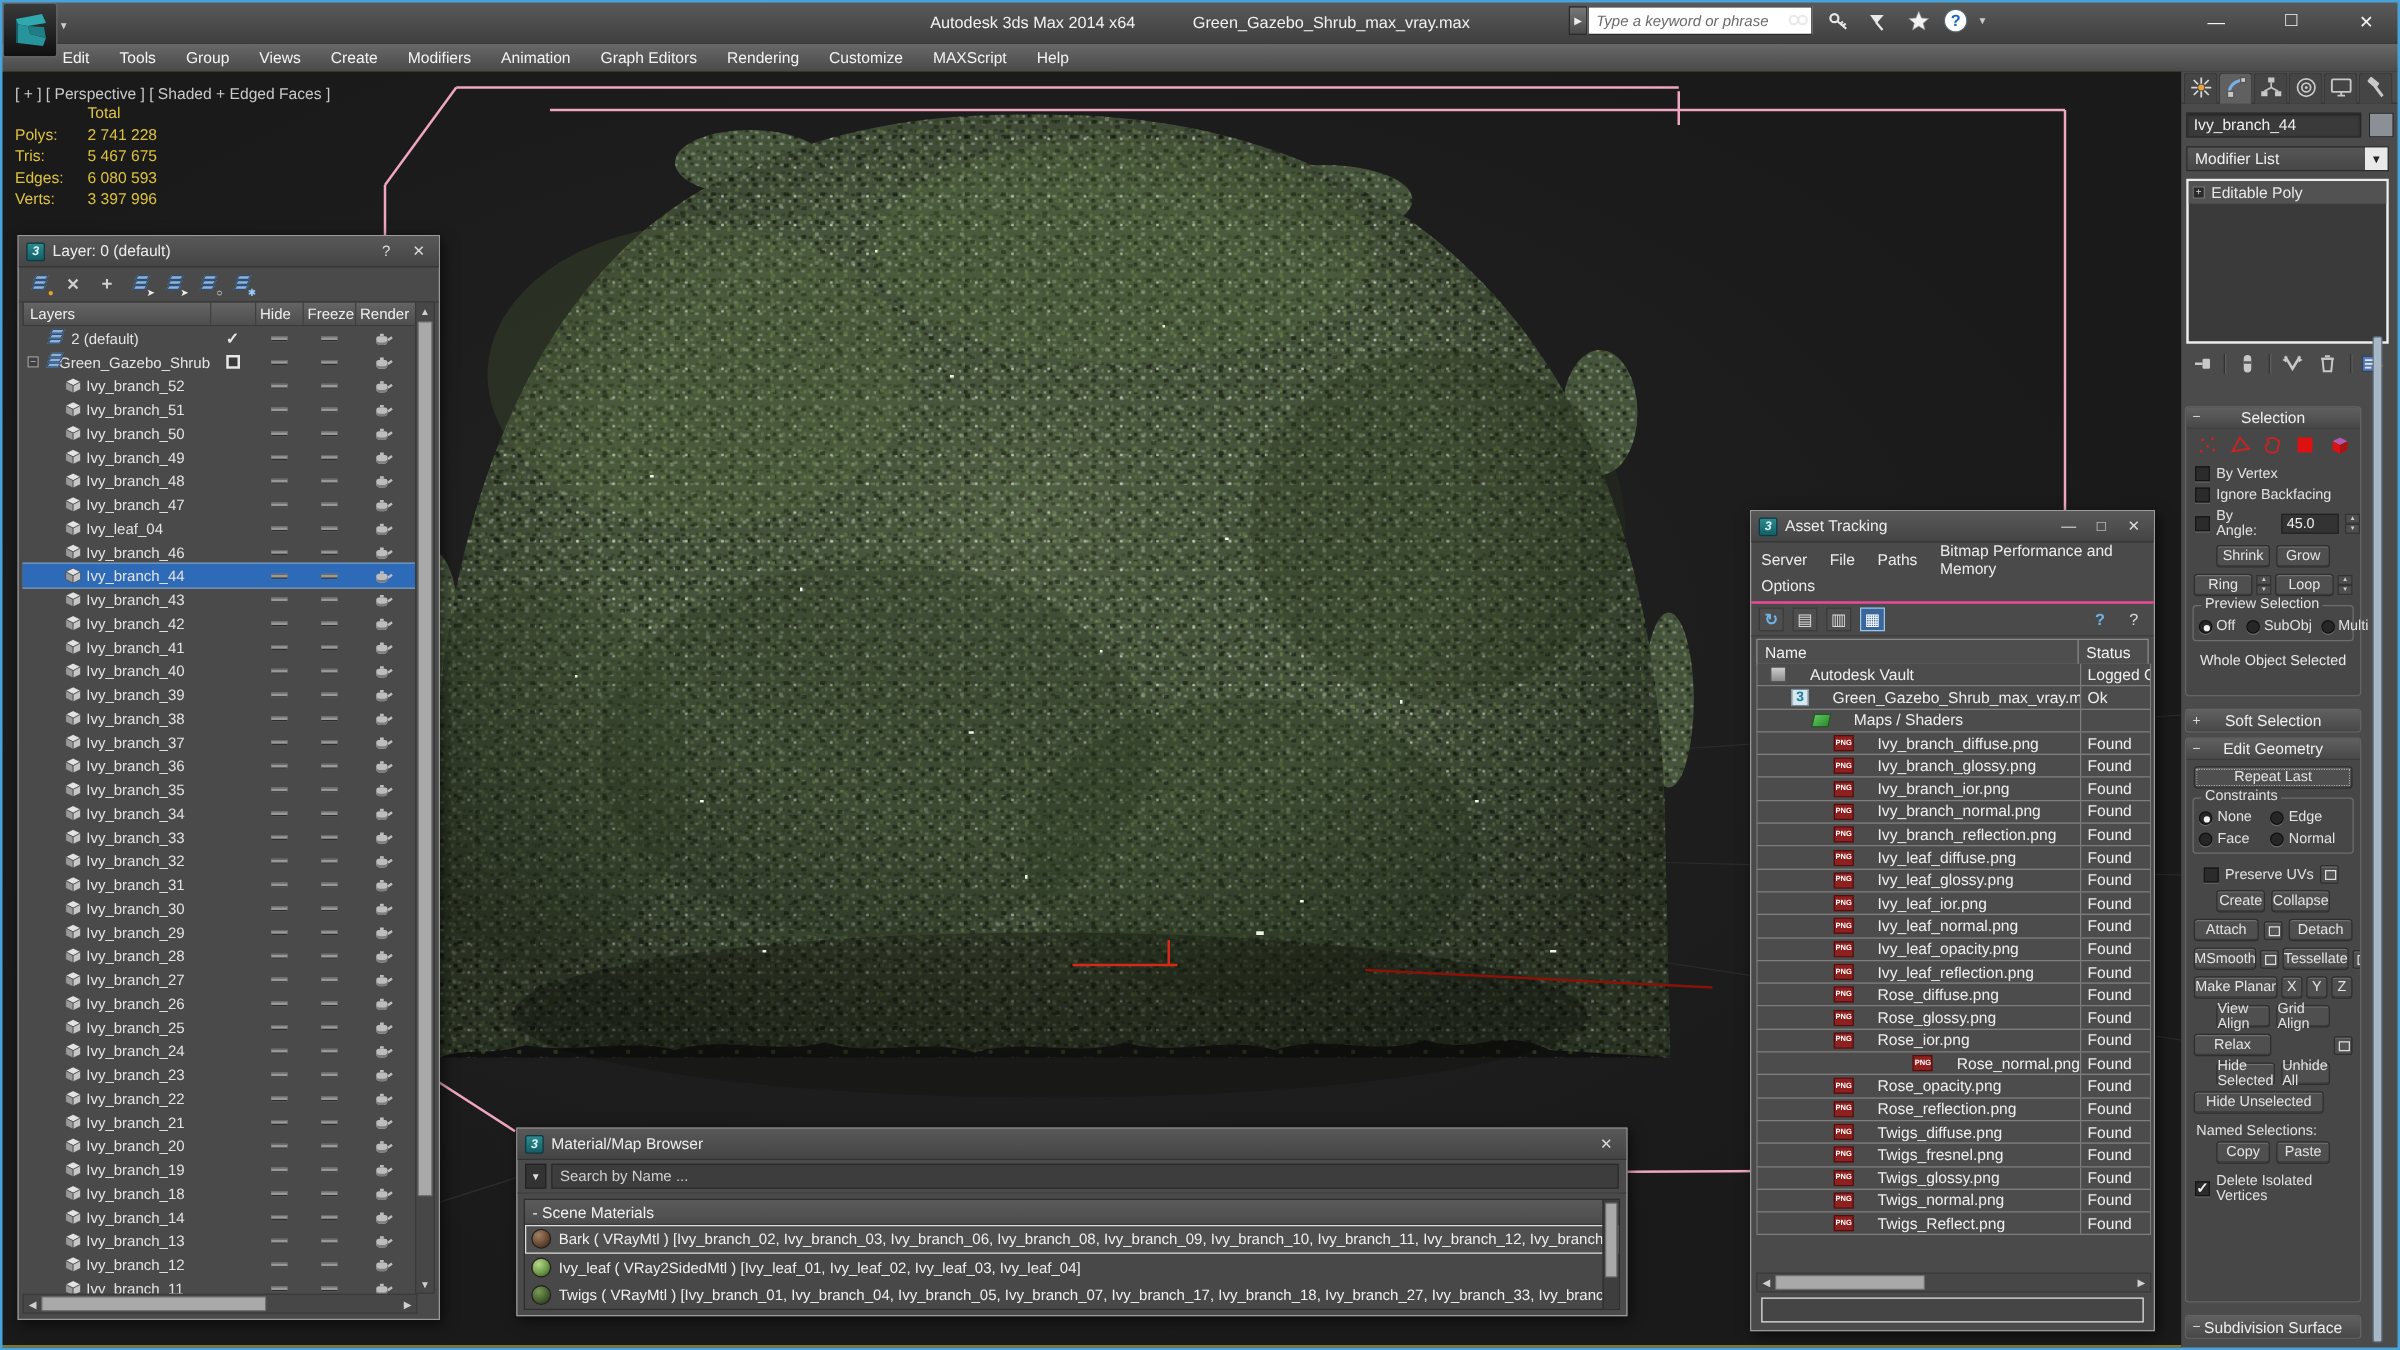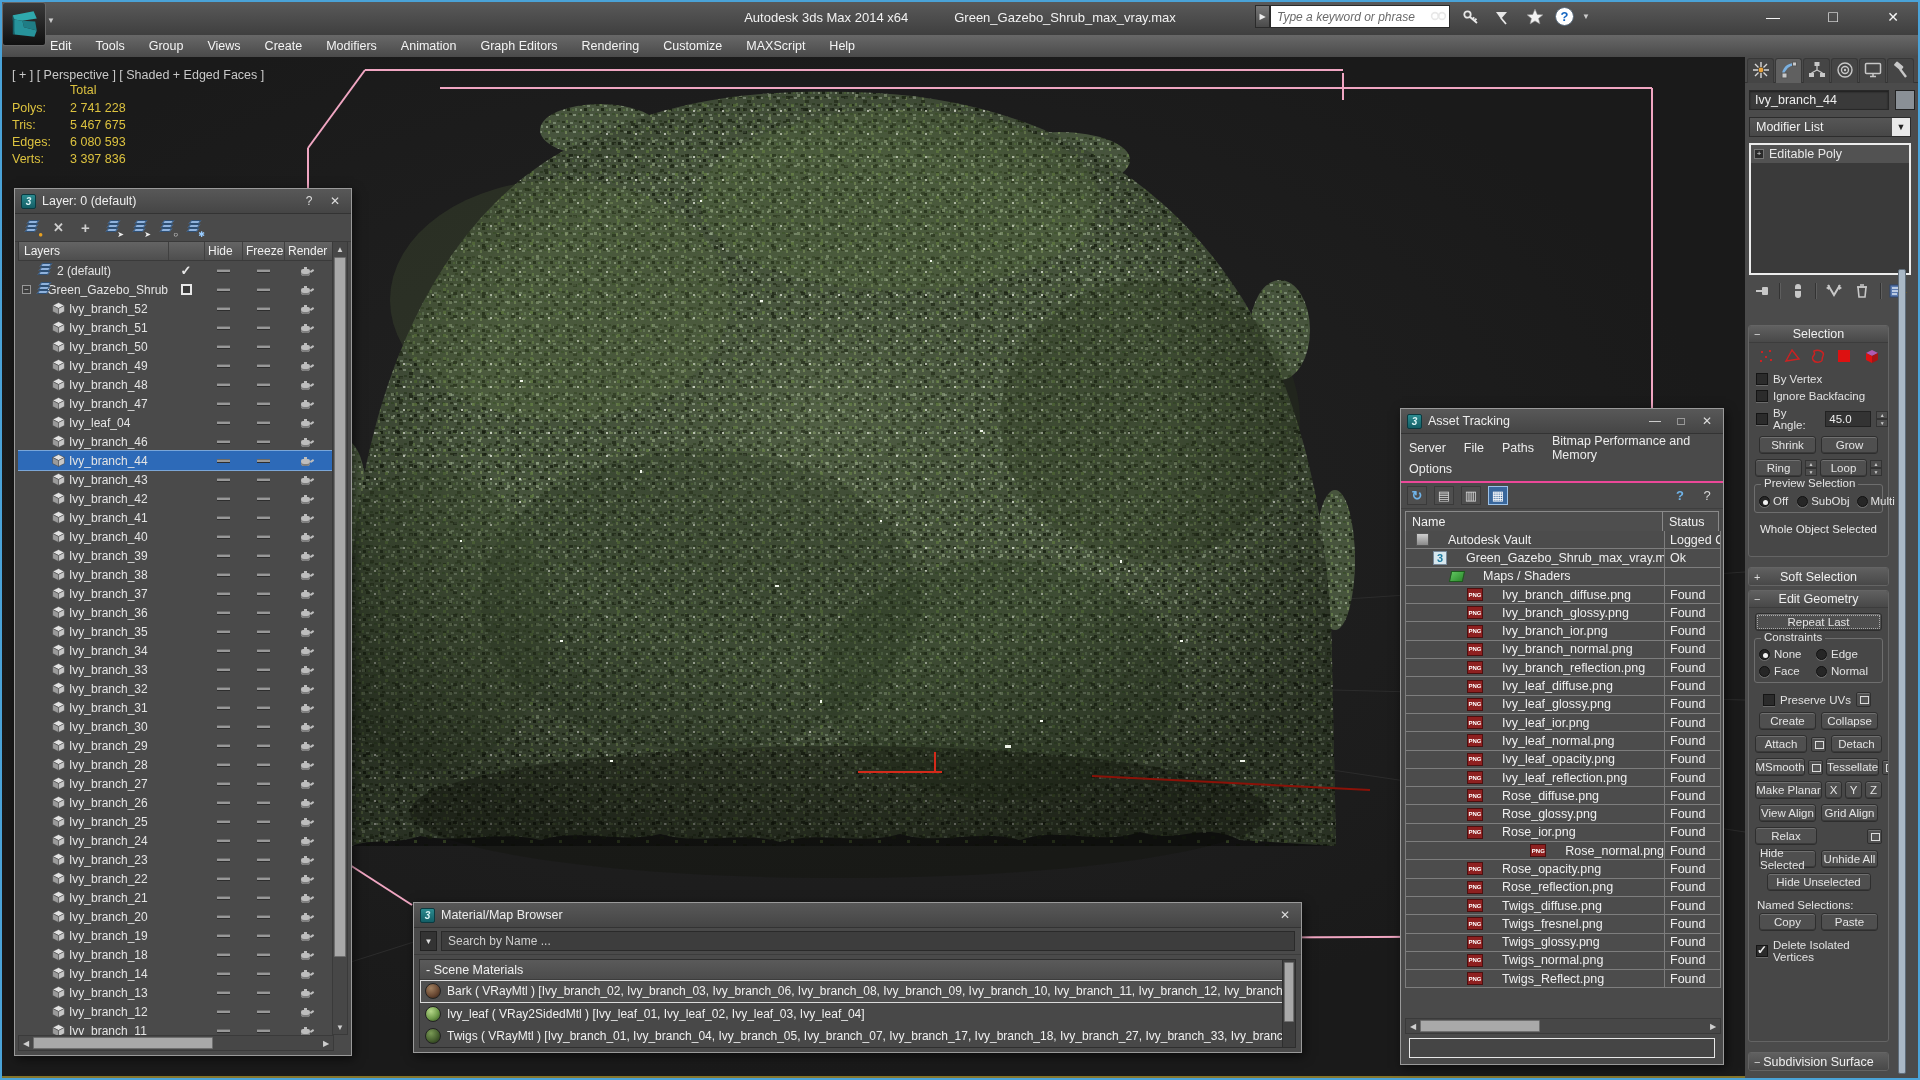--- a/index.html
+++ b/index.html
@@ -142,21 +142,21 @@
 .ro-h .pm{position:absolute;left:5px;font-size:11px;color:#ddd}
 .ro-h.only{border-bottom:none;border-radius:2px}
 .subobj-row{display:flex;justify-content:center;gap:9px;margin:5px 0 3px}
 .cbrow{display:flex;align-items:center;gap:5px;margin:5px 0 0 7px;font-size:11.5px;color:#e2e2e2}
 .cb{width:12px;height:12px;background:#2b2b2b;border:1px solid #151515;box-shadow:0 1px 0 #6a6a6a;flex:none;position:relative}
 .cb.on::after{content:"✓";position:absolute;left:0px;top:-3px;color:#f0f0f0;font-size:12px;font-weight:bold}
 .numfield{width:46px;height:16px;background:#333;border:1px solid #222;color:#eee;font-size:11.5px;padding:0 3px;font-family:"Liberation Sans",sans-serif}
 .spin{display:inline-flex;flex-direction:column;width:12px;height:16px}
 .spin i{flex:1;background:#4e4e4e;border:1px solid #333;color:#ccc;font-size:5px;line-height:6px;text-align:center;font-style:normal}
 .btn{display:flex;align-items:center;justify-content:center;background:#4f4f4f;border:1px solid #2e2e2e;box-shadow:inset 0 1px 0 #707070,inset 0 -1px 0 #3a3a3a;border-radius:3px;color:#e4e4e4;font-size:11.5px;height:18px}
-.r2{display:grid;grid-template-columns:1fr 1fr;gap:5px;margin:5px 10px 0}
+.r2{display:grid;grid-template-columns:1fr 1fr;gap:5px;margin:5px 24px 0}
 .rowf{display:flex;align-items:center;gap:3px;margin:5px 6px 0}
 .fieldset{border:1px solid #6e6e6e;border-radius:3px;margin:7px 5px 0;padding:2px 4px 5px;position:relative}
 .legend{position:absolute;top:-8px;left:6px;background:#474747;padding:0 3px;font-size:11.5px;color:#e4e4e4}
 .radio{width:11px;height:11px;border-radius:50%;background:#262626;border:1px solid #111;box-shadow:0 1px 0 #6a6a6a;flex:none;position:relative}
 .radio.sel::after{content:"";position:absolute;left:3px;top:3px;width:5px;height:5px;border-radius:50%;background:#f2f2f2}
 .radrow{display:flex;align-items:center;gap:4px;font-size:11.5px;color:#e2e2e2}
 .ctext{text-align:center;font-size:11.5px;color:#e8e8e8}
 .mbtn{width:15px;height:15px;background:#4f4f4f;border:1px solid #2e2e2e;box-shadow:inset 0 1px 0 #707070;border-radius:2px;position:relative;flex:none}
 .mbtn::after{content:"";position:absolute;left:3px;top:3px;width:7px;height:6px;border:1px solid #ddd;background:#555}
 #cp-scroll{position:absolute;right:14px;top:212px;width:8px;height:805px;background:#a9b8c6;border:1px solid #5f6d7a;border-radius:2px}
@@ -390,21 +390,21 @@
         <div class="srow">
           <span class="slab">Tris:</span>
           <span class="sval">5 467 675</span>
         </div>
         <div class="srow">
           <span class="slab">Edges:</span>
           <span class="sval">6 080 593</span>
         </div>
         <div class="srow">
           <span class="slab">Verts:</span>
-          <span class="sval">3 397 836</span>
+          <span class="sval">3 397 996</span>
         </div>
       </div>
   </div>
 </div>
 <div id="gold-top"></div>
 <div id="gold-bottom"></div>
 
 <div id="cmdpanel">
   <div id="cp-tabs">
       <div class="tab">
@@ -639,21 +639,21 @@
       <div class="btn">Grid Align</div>
     </div>
     <div class="rowf" style="justify-content:space-between">
       <div class="btn" style="width:62px">Relax</div>
       <span class="mbtn"></span>
     </div>
     <div class="r2">
       <div class="btn">Hide Selected</div>
       <div class="btn">Unhide All</div>
     </div>
-    <div class="rowf" style="justify-content:center">
+    <div class="rowf" style="justify-content:flex-start">
       <div class="btn" style="width:104px">Hide Unselected</div>
     </div>
     <div style="margin:8px 0 0 8px;font-size:11.5px;color:#e2e2e2">Named Selections:</div>
     <div class="r2" style="margin-top:2px">
       <div class="btn">Copy</div>
       <div class="btn">Paste</div>
     </div>
     <div class="cbrow" style="margin-top:8px">
         <span class="cb on"></span>
         <span>Delete Isolated Vertices</span>

